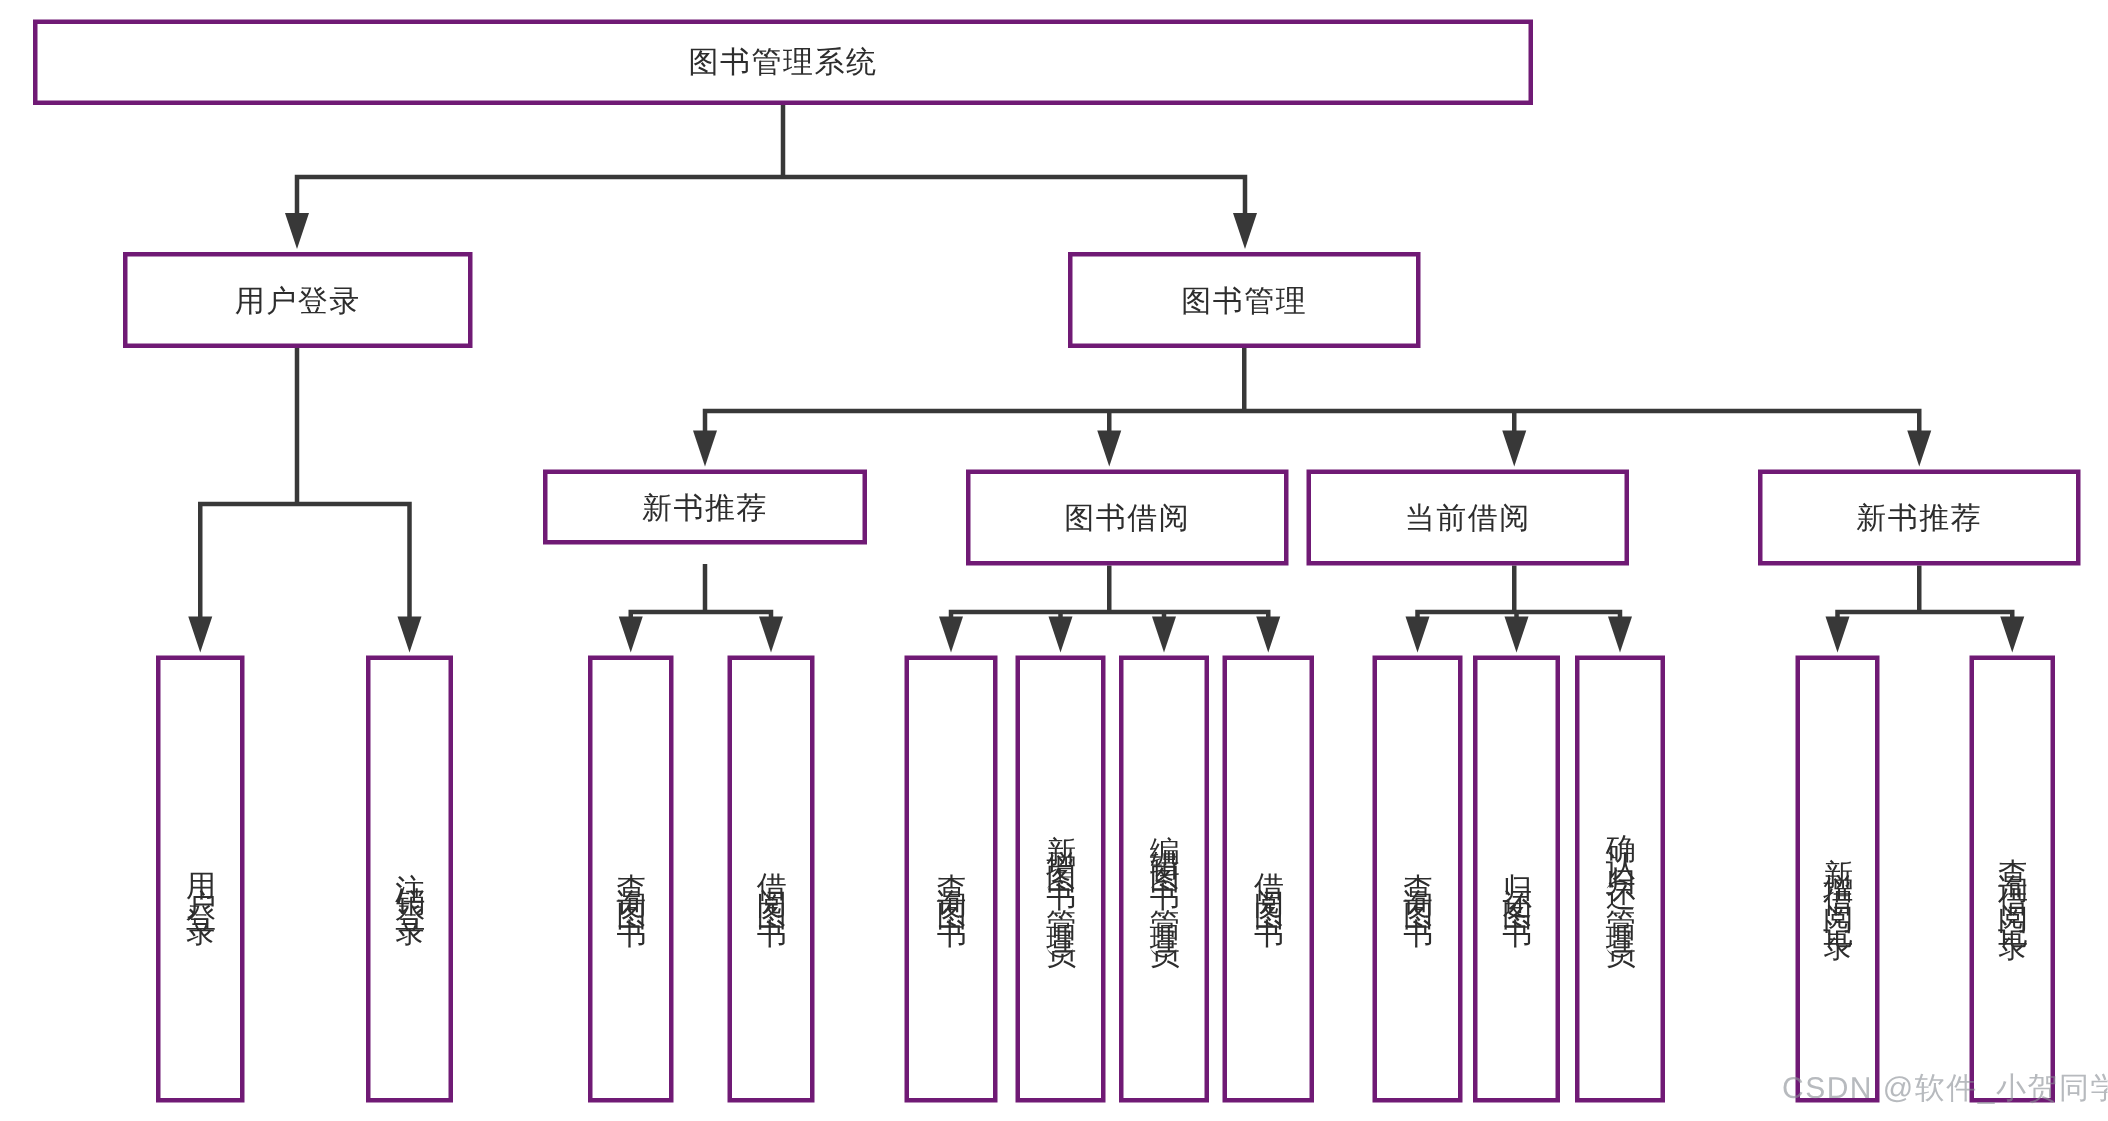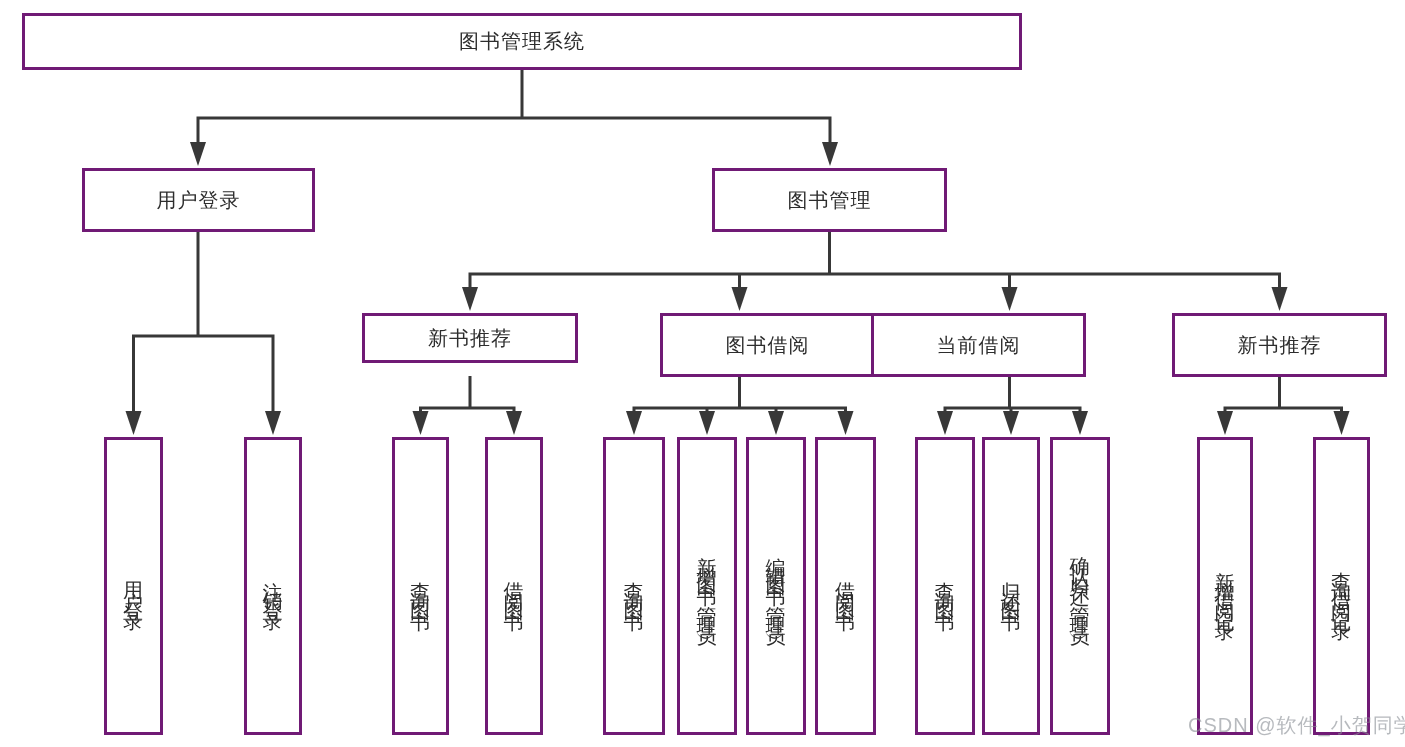--- a/index.html
+++ b/index.html
@@ -102,21 +102,21 @@
   <div class="node h" style="left:82px; top:168px; width:233px; height:64px;">
     <span>用户登录</span>
   </div>
   <div class="node h" style="left:712px; top:168px; width:235px; height:64px;">
     <span>图书管理</span>
   </div>
 
   <div class="node h" style="left:362px; top:313px; width:216px; height:50px;">
     <span>新书推荐</span>
   </div>
-  <div class="node h" style="left:660px; top:313px; width:215px; height:64px;">
+  <div class="node h" style="left:644px; top:313px; width:215px; height:64px;">
     <span>图书借阅</span>
   </div>
   <div class="node h" style="left:871px; top:313px; width:215px; height:64px;">
     <span>当前借阅</span>
   </div>
   <div class="node h" style="left:1172px; top:313px; width:215px; height:64px;">
     <span>新书推荐</span>
   </div>
 
   <div class="node v" style="left:104px; top:437px; width:59px; height:298px;">

